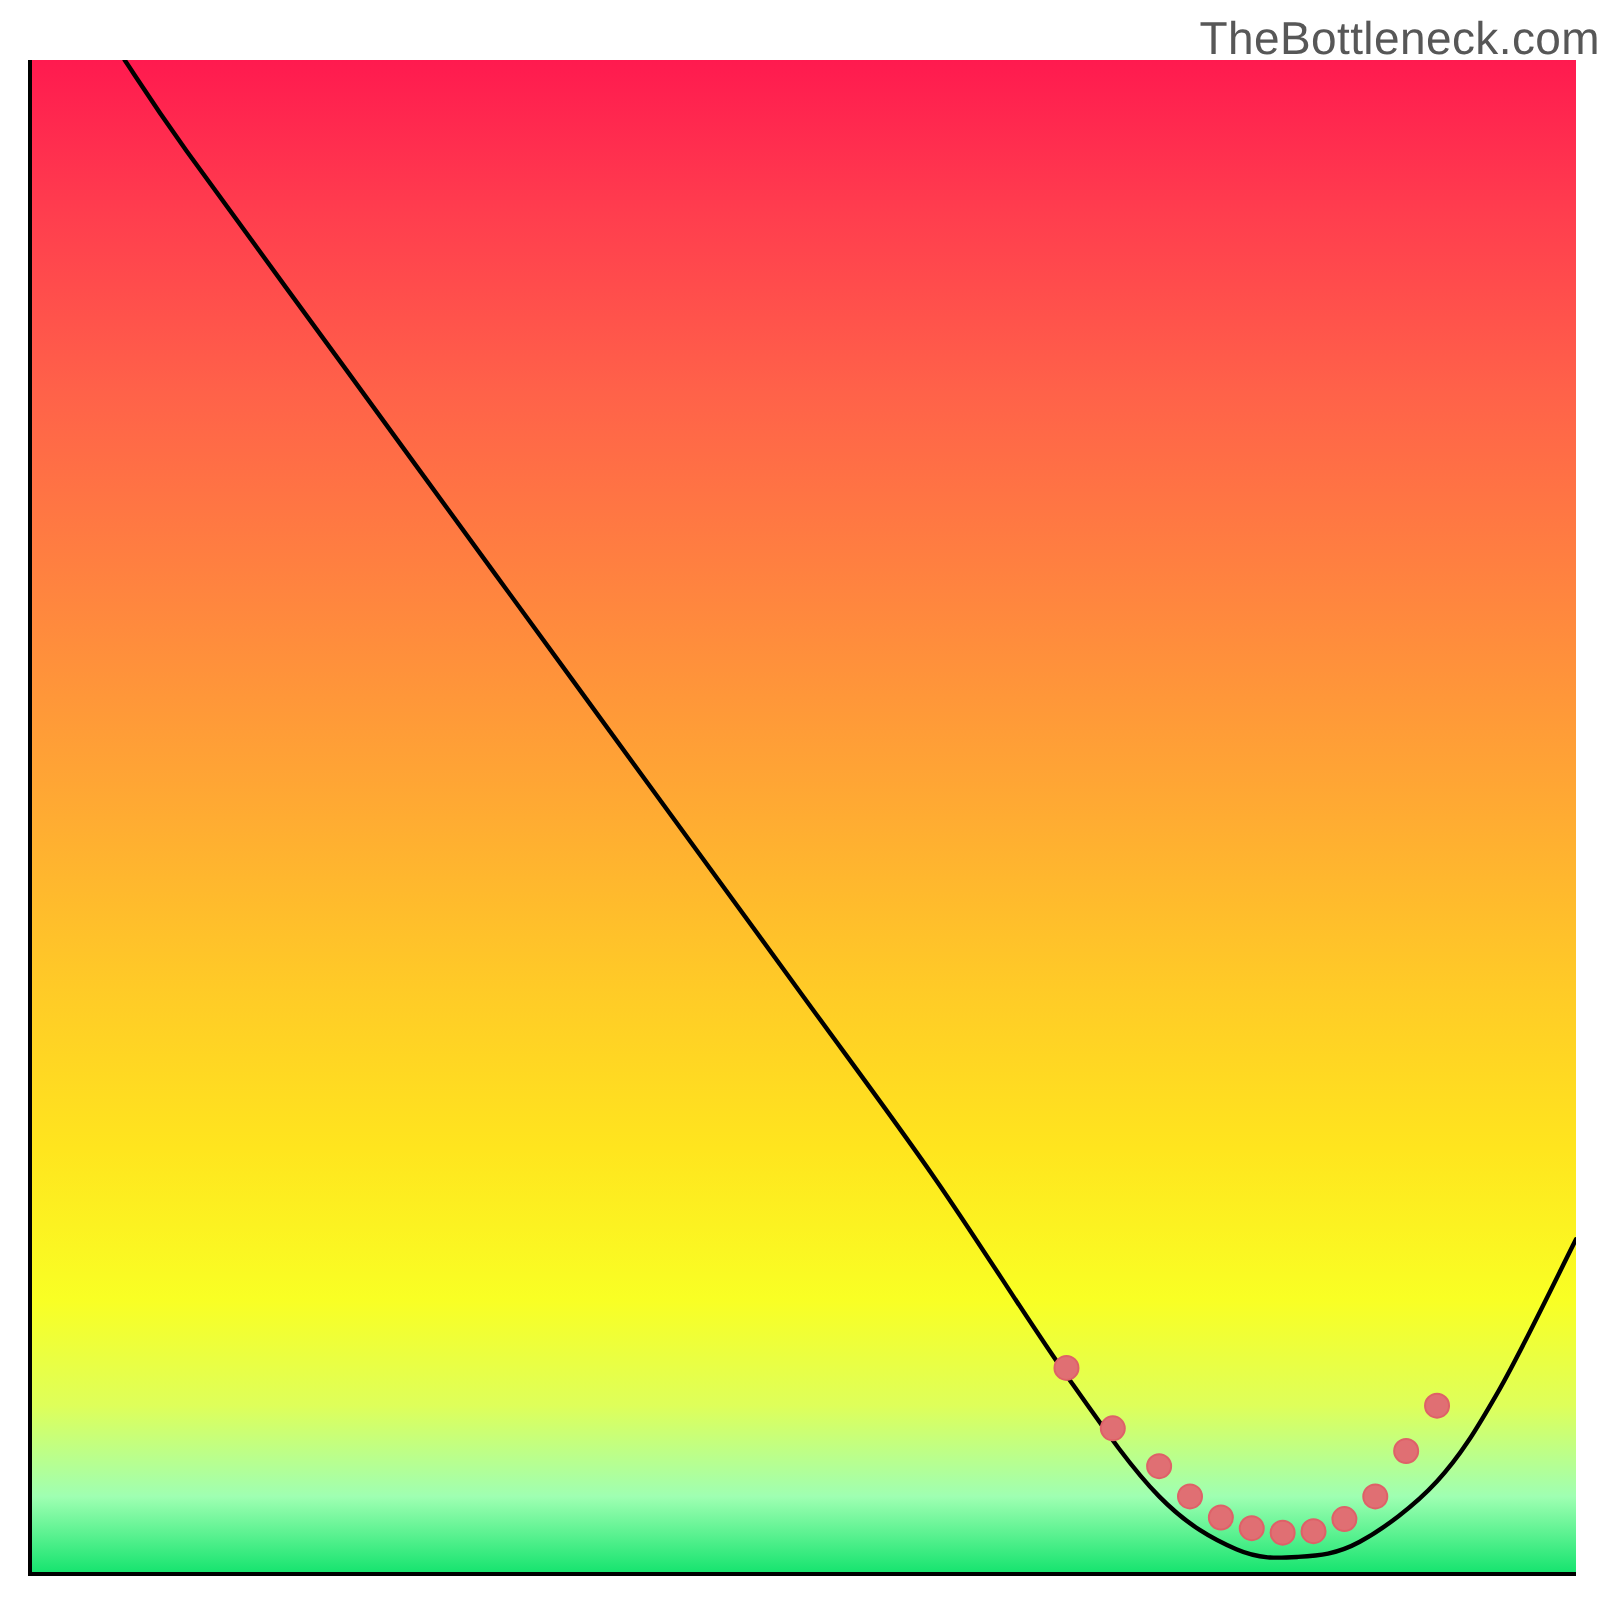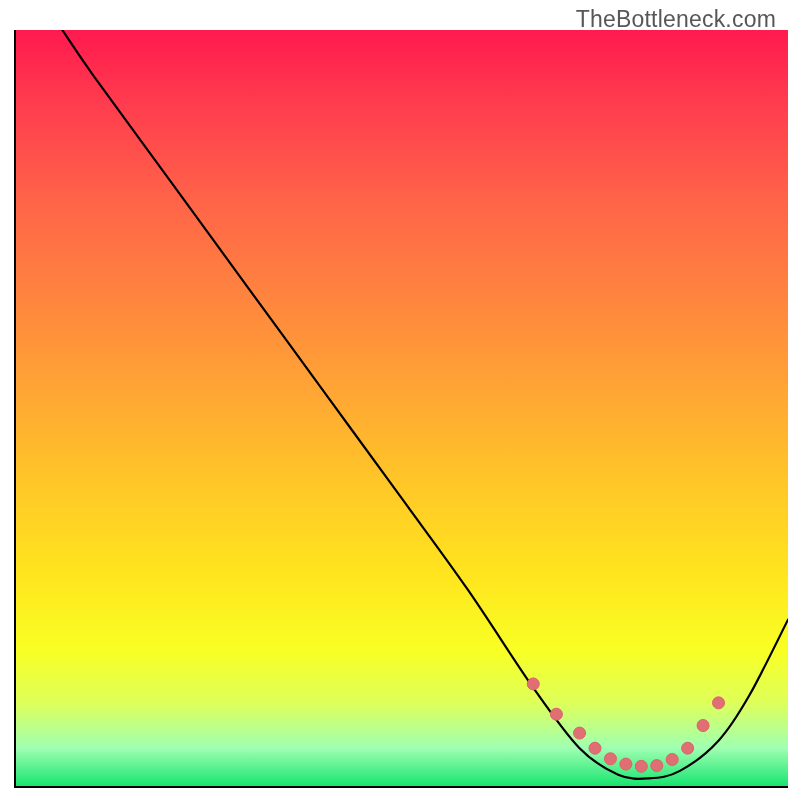--- a/index.html
+++ b/index.html
@@ -12,21 +12,21 @@
     font-family: Arial, Helvetica, sans-serif;
   }
   .frame {
     position: relative;
     width: 800px;
     height: 800px;
   }
   .watermark {
     position: absolute;
     top: 6px;
-    right: 24px;
+    right: 0;
     font-size: 23px;
     font-weight: 400;
     color: #575757;
     letter-spacing: 0.2px;
     z-index: 20;
     font-family: Arial, Helvetica, sans-serif;
   }
   .plot-area {
     position: absolute;
     left: 14px;

